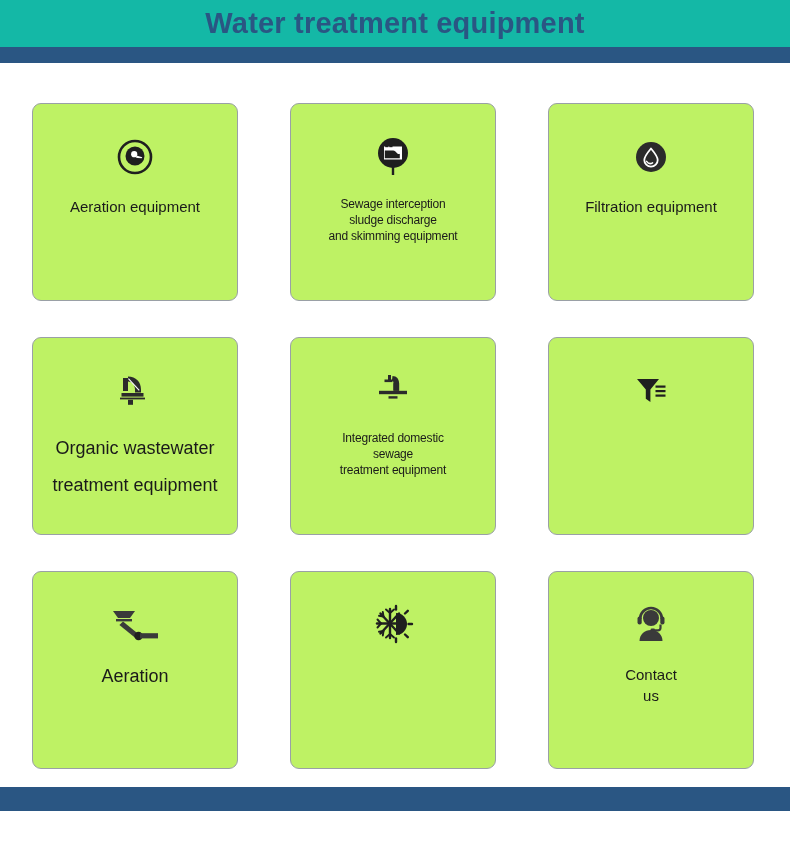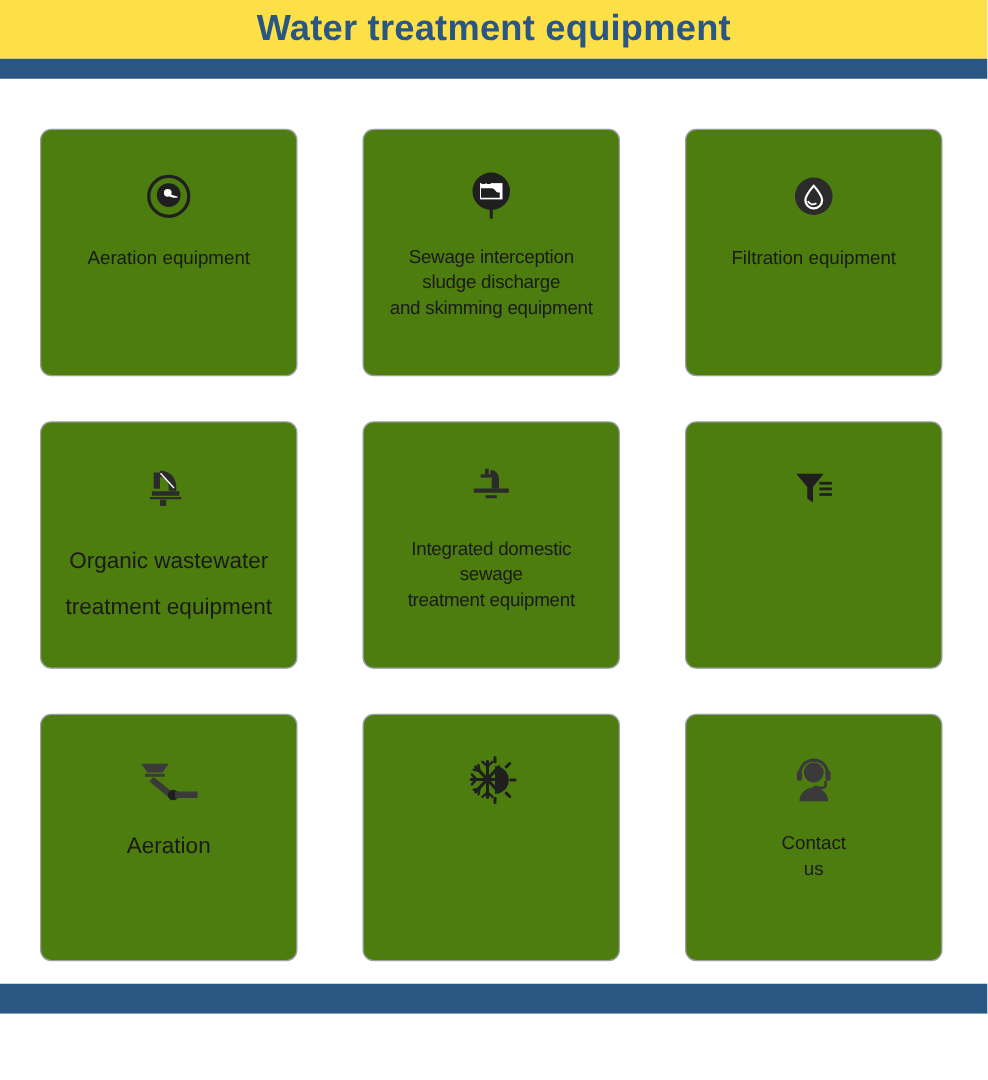--- a/index.html
+++ b/index.html
@@ -14,21 +14,21 @@
     overflow: hidden;
     position: relative;
   }
 
   
   .page-header {
     height: 47px;
     display: flex;
     align-items: center;
     justify-content: center;
-    background: #fde047;
+    background: #14b8a6;
   }
   .page-title {
     font-size: 29px;
     font-weight: bold;
     color: #2a5683;
     letter-spacing: 0.2px;
     line-height: 1;
     white-space: nowrap;
   }
   .rule-bar {
@@ -48,21 +48,21 @@
     display: grid;
     grid-template-columns: repeat(3, 206px);
     grid-template-rows: repeat(3, 198px);
     column-gap: 52px;
     row-gap: 36px;
     justify-content: start;
   }
   .card {
     border: 1px solid #9aa0a6;
     border-radius: 9px;
-    background: #4d7c0f;
+    background: #bef264;
     box-sizing: border-box;
     display: flex;
     flex-direction: column;
     align-items: center;
     position: relative;
   }
   .card-icon {
     margin-top: 30px;
     height: 46px;
     display: flex;
@@ -77,21 +77,21 @@
     font-size: 15px;
     line-height: 1.42;
     padding: 0 2px;
     box-sizing: border-box;
     white-space: pre-line;
   }
   .card-label.lg {
     font-size: 18px;
   }
   .card-label.wide {
-    font-size: 15px;
+    font-size: 12px;
     line-height: 1.35;
     letter-spacing: -0.2px;
   }
   .card-label.loose {
     font-size: 18px;
     line-height: 2.05;
   }
   .card-label.tight {
     letter-spacing: -0.3px;
   }

